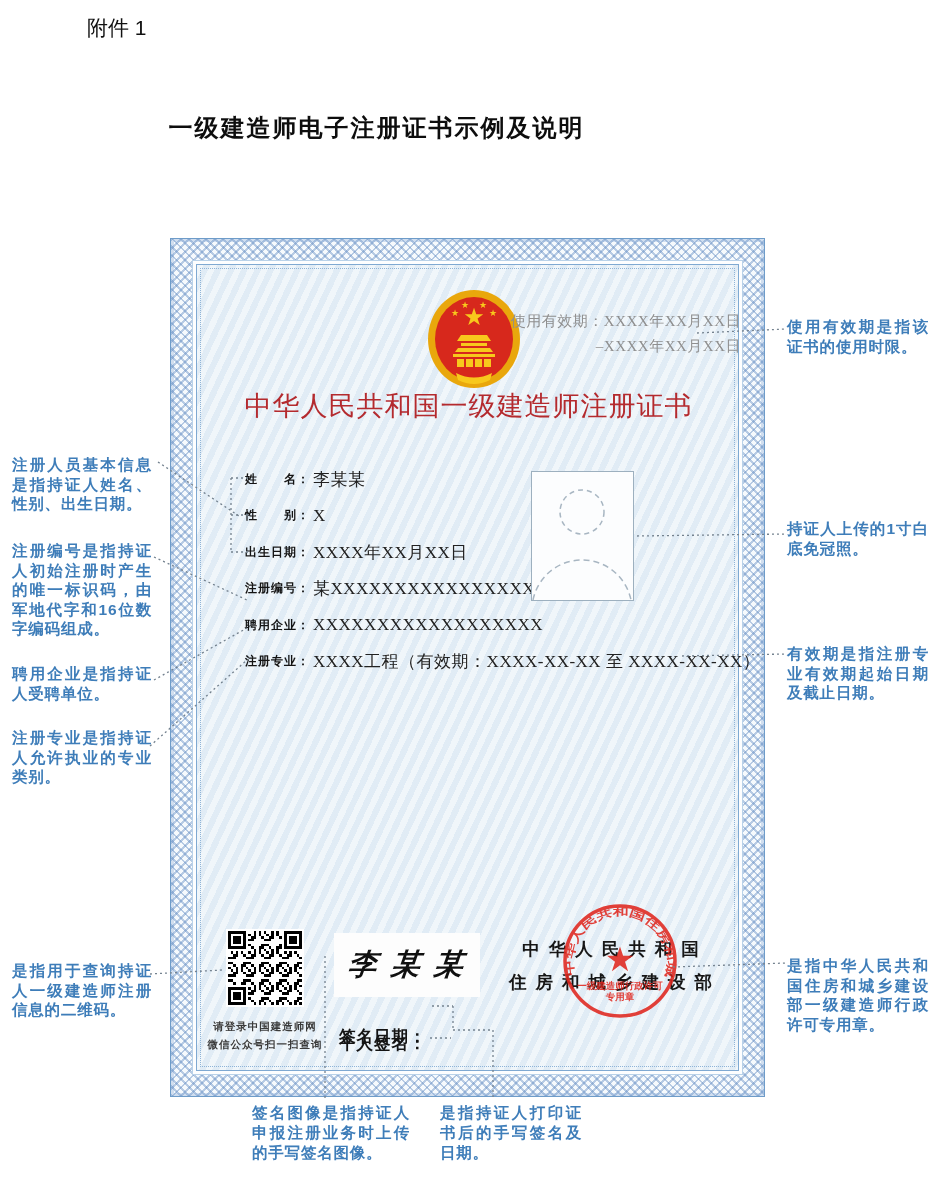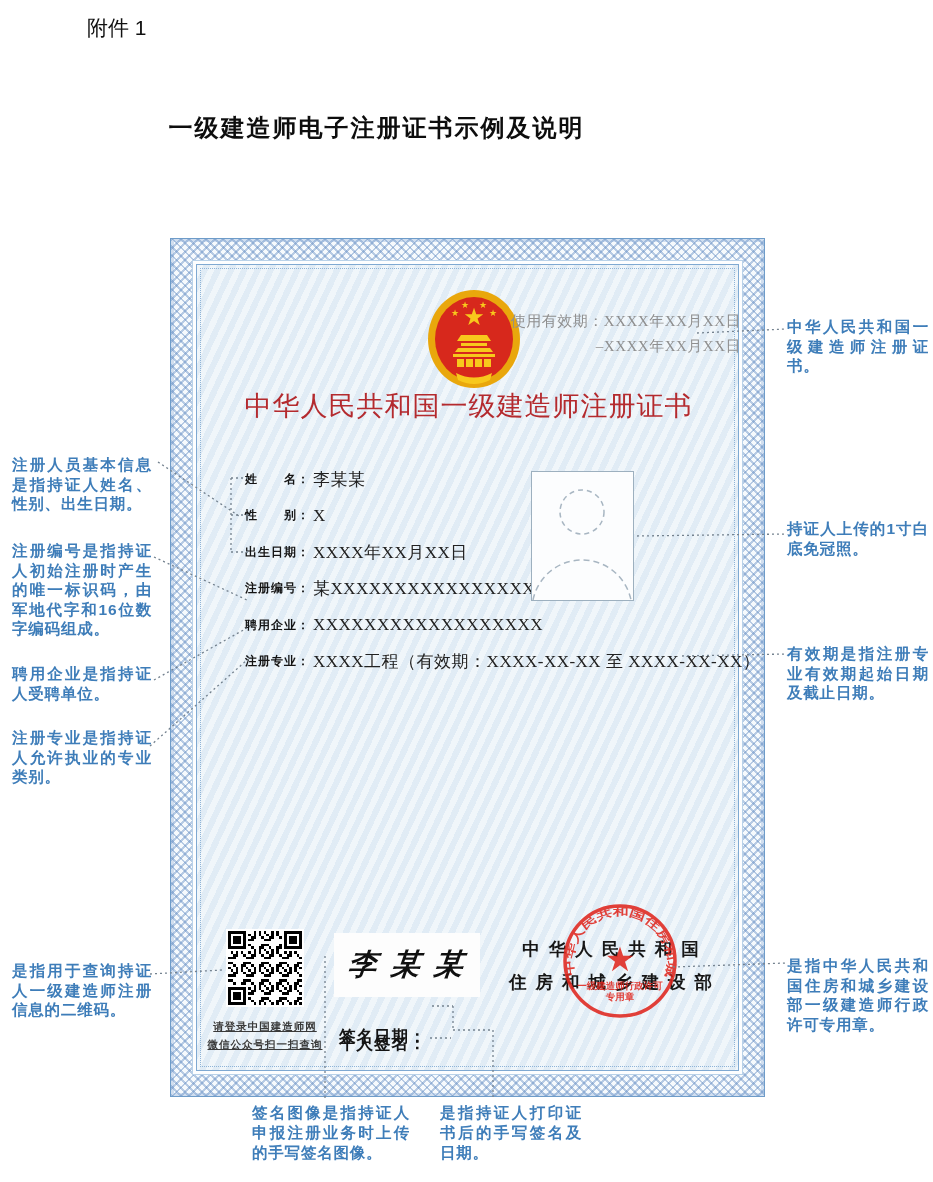--- a/index.html
+++ b/index.html
@@ -32,21 +32,21 @@
 
   .fields{position:absolute;left:74px;top:222px;}
   .frow{height:36.5px;display:flex;align-items:center;white-space:nowrap;}
   .flabel{font-weight:bold;font-size:12px;color:#141414;letter-spacing:1px;}
   .fvalue{font-family:"Liberation Serif",serif;font-size:17px;color:#222;margin-left:3px;letter-spacing:.5px;}
 
   .photo{position:absolute;left:360px;top:232px;width:103px;height:130px;background:#fcfdfe;border:1px solid #9db0bf;box-sizing:border-box;}
 
   .qr-block{position:absolute;left:28px;top:690px;width:132px;text-align:center;}
   .qr{background:#fff;padding:2px;display:inline-block;line-height:0;}
-  .qr-caption{font-size:10.5px;font-weight:bold;color:#3a3a3a;letter-spacing:1px;line-height:14px;margin-top:4px;text-decoration:underline;}
+  .qr-caption{font-size:10.5px;font-weight:bold;color:#3a3a3a;letter-spacing:1px;line-height:14px;margin-top:4px;}
   .qr-caption.first{margin-top:10px;}
 
   .sigbox{position:absolute;left:163px;top:694px;width:146px;height:64px;background:#fdfdfd;
     display:flex;align-items:center;justify-content:center;}
   .signame{font-family:"Liberation Serif",serif;font-style:italic;font-weight:bold;font-size:29px;
     letter-spacing:14px;padding-left:10px;color:#101010;transform:skewX(-6deg);}
   .siglabel{position:absolute;left:168px;font-weight:bold;font-size:16.5px;color:#141414;letter-spacing:1px;}
   .sig1{top:750px;margin-top:44px;} .sig2{top:787px;}
 
   .issuer{position:absolute;left:318px;top:694px;width:252px;text-align:center;color:#161616;}
@@ -452,18 +452,18 @@
   <path d="M453,1030 L492,1030"></path>
   <path d="M430,1038 L451,1038"></path>
   <path d="M493,1030 L493,1100"></path>
 </svg>
 
 <div class="note n-a1">注册人员基本信息是指持证人姓名、性别、出生日期。</div>
 <div class="note n-a2">注册编号是指持证人初始注册时产生的唯一标识码，由军地代字和16位数字编码组成。</div>
 <div class="note n-a3">聘用企业是指持证人受聘单位。</div>
 <div class="note n-a4">注册专业是指持证人允许执业的专业类别。</div>
 <div class="note n-a5">是指用于查询持证人一级建造师注册信息的二维码。</div>
-<div class="note n-b1">中华人民共和国一级建造师注册证书。</div>
+<div class="note n-b1">使用有效期是指该证书的使用时限。</div>
 <div class="note n-b2">持证人上传的1寸白底免冠照。</div>
 <div class="note n-b3">有效期是指注册专业有效期起始日期及截止日期。</div>
 <div class="note n-b4">是指中华人民共和国住房和城乡建设部一级建造师行政许可专用章。</div>
 <div class="note n-c1">签名图像是指持证人申报注册业务时上传的手写签名图像。</div>
 <div class="note n-c2">是指持证人打印证书后的手写签名及日期。</div>
 
 </body></html>

